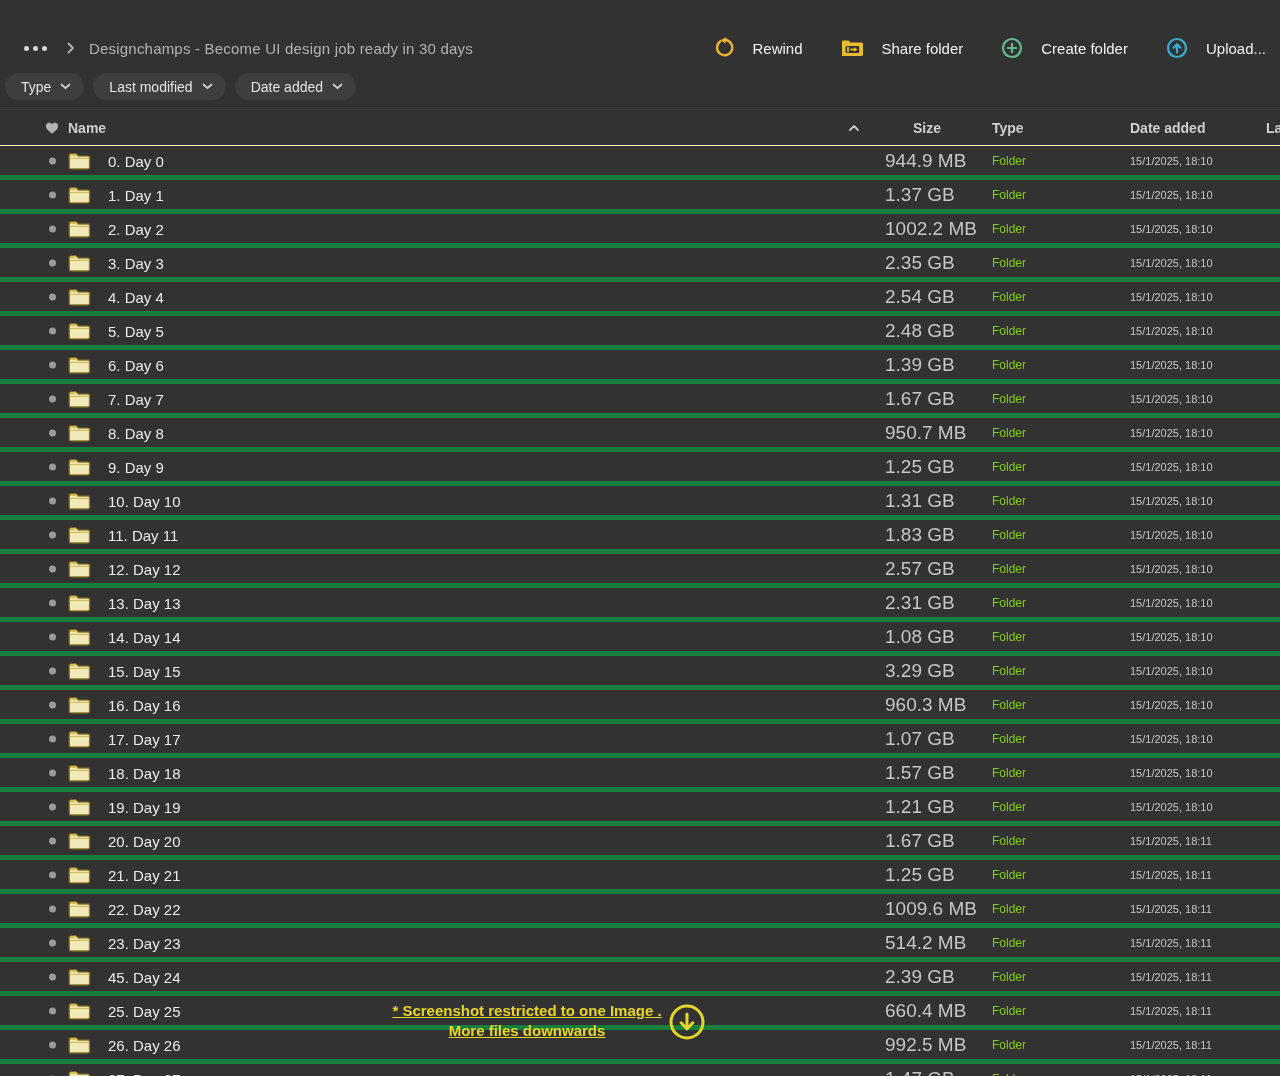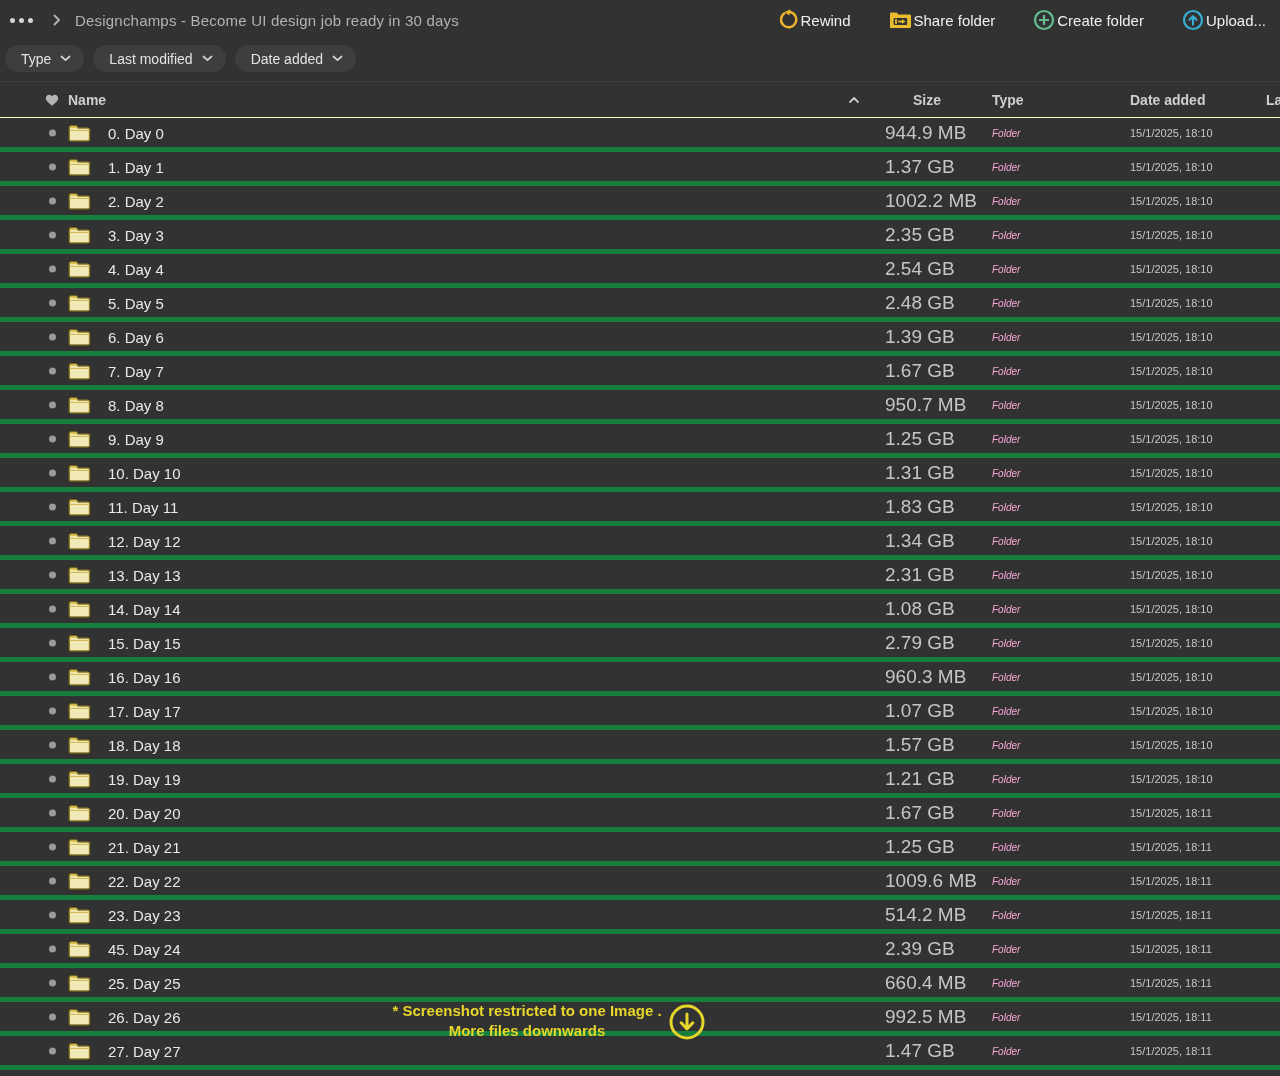--- a/index.html
+++ b/index.html
@@ -5,27 +5,27 @@
   * { box-sizing: border-box; }
   html,body { margin:0; padding:0; }
   body {
     width:1280px; height:1076px; overflow:hidden;
     background:#323232;
     font-family:"Liberation Sans", sans-serif;
     color:#e0e0e0;
     position:relative;
   }
   
-  .topbar { height:40px; display:flex; align-items:center; padding-left:10px; }
+  .topbar { height:40px; display:flex; align-items:center; padding-left:24px;margin-top:28px; }
   .kebab { display:flex; gap:4px; align-items:center; cursor:pointer; }
   .kebab span { width:5px; height:5px; border-radius:50%; background:#d6d6d6; display:block; }
   .crumb-sep { margin:0 14px 0 20px; display:flex; align-items:center; }
   .crumb-title { font-size:15px; color:#b2b2b2; letter-spacing:.2px; }
   .actions { margin-left:auto; display:flex; align-items:center; gap:38px; padding-right:14px; }
-  .action { display:flex; align-items:center; gap:2px; font-size:15px; color:#f1f1f1; cursor:pointer; white-space:nowrap; }
+  .action { display:flex; align-items:center; gap:18px; font-size:15px; color:#f1f1f1; cursor:pointer; white-space:nowrap; }
   
   .chips { display:flex; gap:9px; padding:5px 0 0 5px; height:41px; align-items:flex-start; }
   .chip {
     height:27px; background:#3e3e3e; border-radius:14px;
     display:flex; align-items:center; gap:9px; padding:0 13px 0 16px;
     font-size:14px; color:#e3e3e3; cursor:pointer;
   }
   
   .thead {
     position:relative; height:37px;
@@ -40,27 +40,28 @@
   .h-caret { left:848px; }
   .h-size  { left:913px; cursor:pointer; }
   .h-type  { left:992px; cursor:pointer; }
   .h-date  { left:1130px; cursor:pointer; }
   .h-label { left:1266px; cursor:pointer; }
   .row { position:relative; height:34px; border-bottom:5px solid #15803d; cursor:pointer; }
   .bullet { left:49px; width:7px; height:7px; border-radius:50%; background:#9b9b9b; }
   .icon-slot { left:68px; line-height:0; }
   .c-name { left:108px; font-size:15px; color:#e9e9e9; }
   .c-size { left:885px; font-size:19px; color:#c6c6c6; }
-  .c-type { left:992px; font-size:10px; color:#f9a8d4;font-style:italic; }
+  .c-type { left:992px; font-size:12px; color:#84cc16; }
   .c-date { left:1130px; font-size:11px; color:#c6c6c6; }
   
   .overlay-note {
     position:absolute; left:327px; top:1001px; width:400px; z-index:5;
     text-align:center; color:#e6d52a; font-weight:bold; font-size:15px; line-height:20px;
     pointer-events:none;
+    text-decoration:underline;
   }
   .overlay-arrow { position:absolute; left:666px; top:1001px; z-index:5; line-height:0; }
   svg { display:block; }
   .action svg, .chip svg { flex:none; }
 </style>
 </head>
 <body>
 
 <div class="topbar">
   <div class="kebab">
@@ -341,21 +342,21 @@
   <div class="row">
     <span class="bullet"></span>
     <span class="icon-slot">
       <svg width="23" height="18" viewBox="0 0 23 18">
         <path d="M1.3 15.6 V3.5 q0-1.5 1.5-1.5 h5.3 l2 2.1 h9.9 q1.5 0 1.5 1.4 v10.1 q0 1.3-1.5 1.3 H2.8 q-1.5 0-1.5-1.3 z" fill="#f2e9b8" stroke="#8a7820" stroke-width="1.3"></path>
         <path d="M1.9 4.1 h8 l-1.9-2.1 h-4.6 q-1.5 0-1.5 1.5 z" fill="#d9c050"></path>
         <path d="M1.4 6.4 h20" stroke="#cdb64e" stroke-width="1"></path>
       </svg>
     </span>
     <span class="cell c-name">12. Day 12</span>
-    <span class="cell c-size">1.34 GB</span>
+    <span class="cell c-size">2.57 GB</span>
     <span class="cell c-type">Folder</span>
     <span class="cell c-date">15/1/2025, 18:10</span>
   </div>
 
   <div class="row">
     <span class="bullet"></span>
     <span class="icon-slot">
       <svg width="23" height="18" viewBox="0 0 23 18">
         <path d="M1.3 15.6 V3.5 q0-1.5 1.5-1.5 h5.3 l2 2.1 h9.9 q1.5 0 1.5 1.4 v10.1 q0 1.3-1.5 1.3 H2.8 q-1.5 0-1.5-1.3 z" fill="#f2e9b8" stroke="#8a7820" stroke-width="1.3"></path>
         <path d="M1.9 4.1 h8 l-1.9-2.1 h-4.6 q-1.5 0-1.5 1.5 z" fill="#d9c050"></path>
@@ -386,21 +387,21 @@
   <div class="row">
     <span class="bullet"></span>
     <span class="icon-slot">
       <svg width="23" height="18" viewBox="0 0 23 18">
         <path d="M1.3 15.6 V3.5 q0-1.5 1.5-1.5 h5.3 l2 2.1 h9.9 q1.5 0 1.5 1.4 v10.1 q0 1.3-1.5 1.3 H2.8 q-1.5 0-1.5-1.3 z" fill="#f2e9b8" stroke="#8a7820" stroke-width="1.3"></path>
         <path d="M1.9 4.1 h8 l-1.9-2.1 h-4.6 q-1.5 0-1.5 1.5 z" fill="#d9c050"></path>
         <path d="M1.4 6.4 h20" stroke="#cdb64e" stroke-width="1"></path>
       </svg>
     </span>
     <span class="cell c-name">15. Day 15</span>
-    <span class="cell c-size">2.79 GB</span>
+    <span class="cell c-size">3.29 GB</span>
     <span class="cell c-type">Folder</span>
     <span class="cell c-date">15/1/2025, 18:10</span>
   </div>
 
   <div class="row">
     <span class="bullet"></span>
     <span class="icon-slot">
       <svg width="23" height="18" viewBox="0 0 23 18">
         <path d="M1.3 15.6 V3.5 q0-1.5 1.5-1.5 h5.3 l2 2.1 h9.9 q1.5 0 1.5 1.4 v10.1 q0 1.3-1.5 1.3 H2.8 q-1.5 0-1.5-1.3 z" fill="#f2e9b8" stroke="#8a7820" stroke-width="1.3"></path>
         <path d="M1.9 4.1 h8 l-1.9-2.1 h-4.6 q-1.5 0-1.5 1.5 z" fill="#d9c050"></path>

